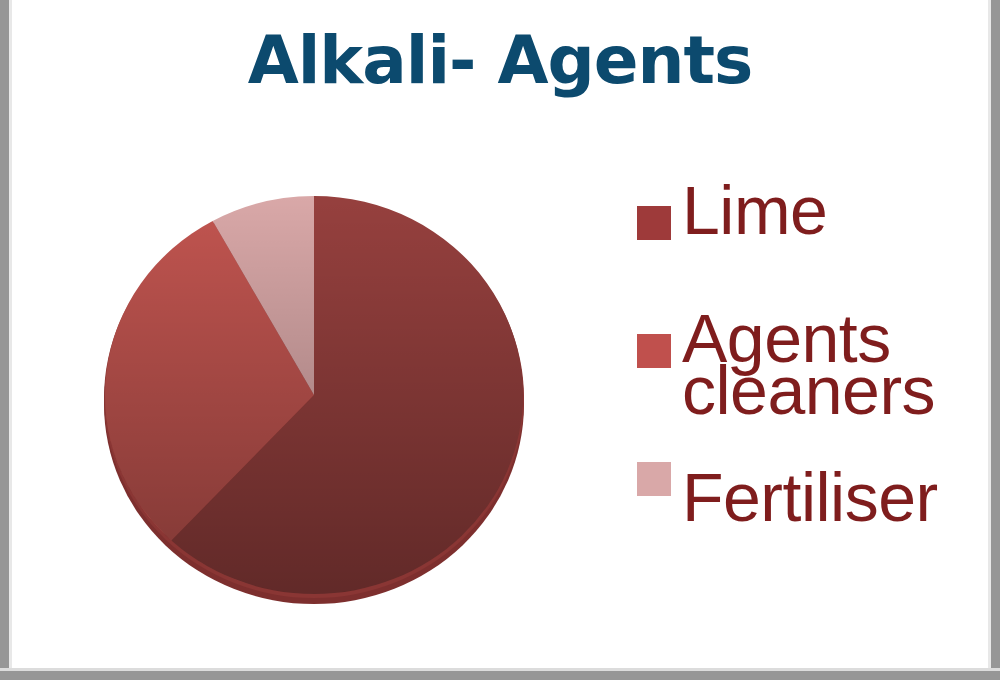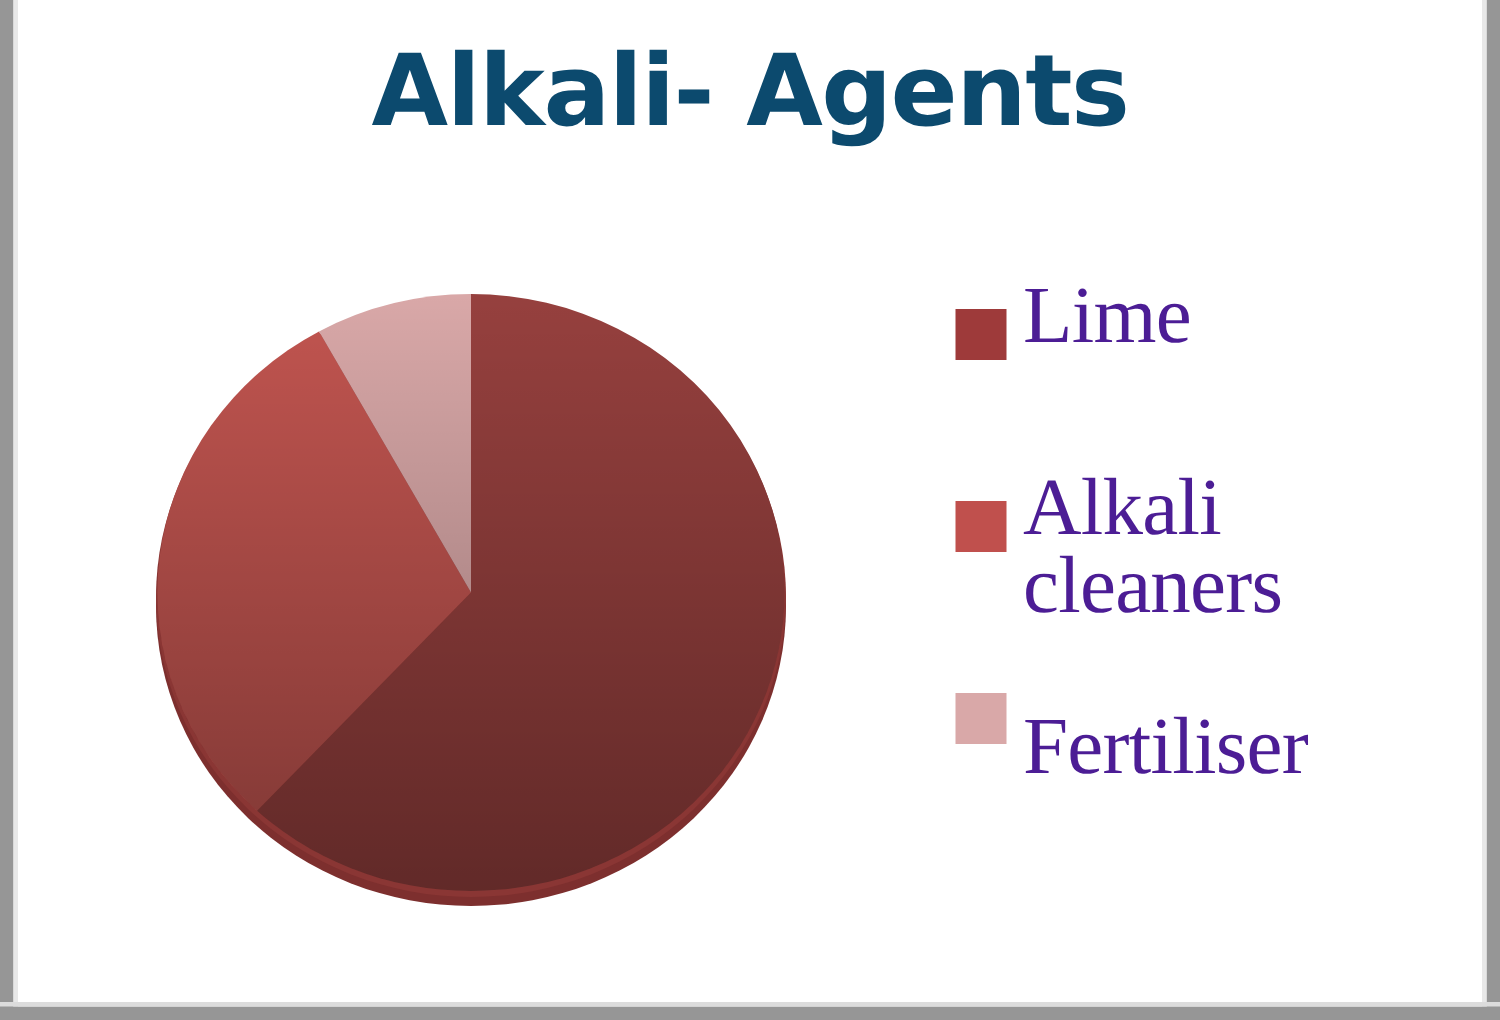--- a/index.html
+++ b/index.html
@@ -75,24 +75,24 @@
   }
   .legend-swatch {
     position: absolute;
     left: 7px;
     width: 34px;
     height: 34px;
   }
   .legend-label {
     position: absolute;
     left: 52px;
-    font-family: Liberation Serif, serif;
-    font-size: 54px;
+    font-family: Liberation Sans, sans-serif;
+    font-size: 68px;
     line-height: 52px;
-    color: #4c1d95;
+    color: #7f1d1d;
     white-space: pre-line;
     letter-spacing: -0.5px;
   }
   #legend-entry-0 { top: 0px; }
   #legend-entry-0 .legend-swatch { top: 14px; }
   #legend-entry-0 .legend-label  { top: -8px; }
 
   #legend-entry-1 { top: 128px; }
   #legend-entry-1 .legend-swatch { top: 14px; }
   #legend-entry-1 .legend-label  { top: -8px; }
@@ -139,21 +139,21 @@
 
   <div id="legend">
 
     <div class="legend-entry" id="legend-entry-0">
       <span class="legend-swatch" id="swatch-0" style="background: rgb(158, 58, 58);"></span>
       <span class="legend-label">Lime</span>
     </div>
 
     <div class="legend-entry" id="legend-entry-1">
       <span class="legend-swatch" id="swatch-1" style="background: rgb(192, 80, 77);"></span>
-      <span class="legend-label">Alkali
+      <span class="legend-label">Agents
 cleaners</span>
     </div>
 
     <div class="legend-entry" id="legend-entry-2">
       <span class="legend-swatch" id="swatch-2" style="background: rgb(217, 168, 168);"></span>
       <span class="legend-label">Fertiliser</span>
     </div>
 
   </div>
 </div>

